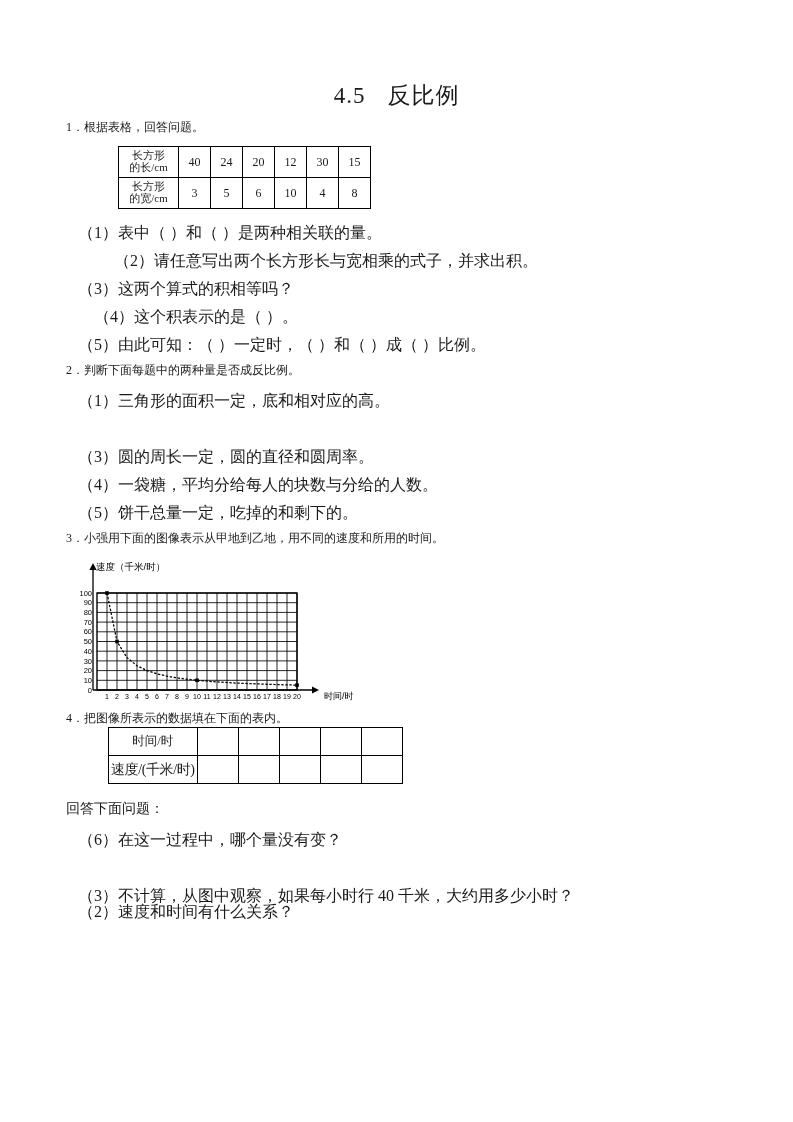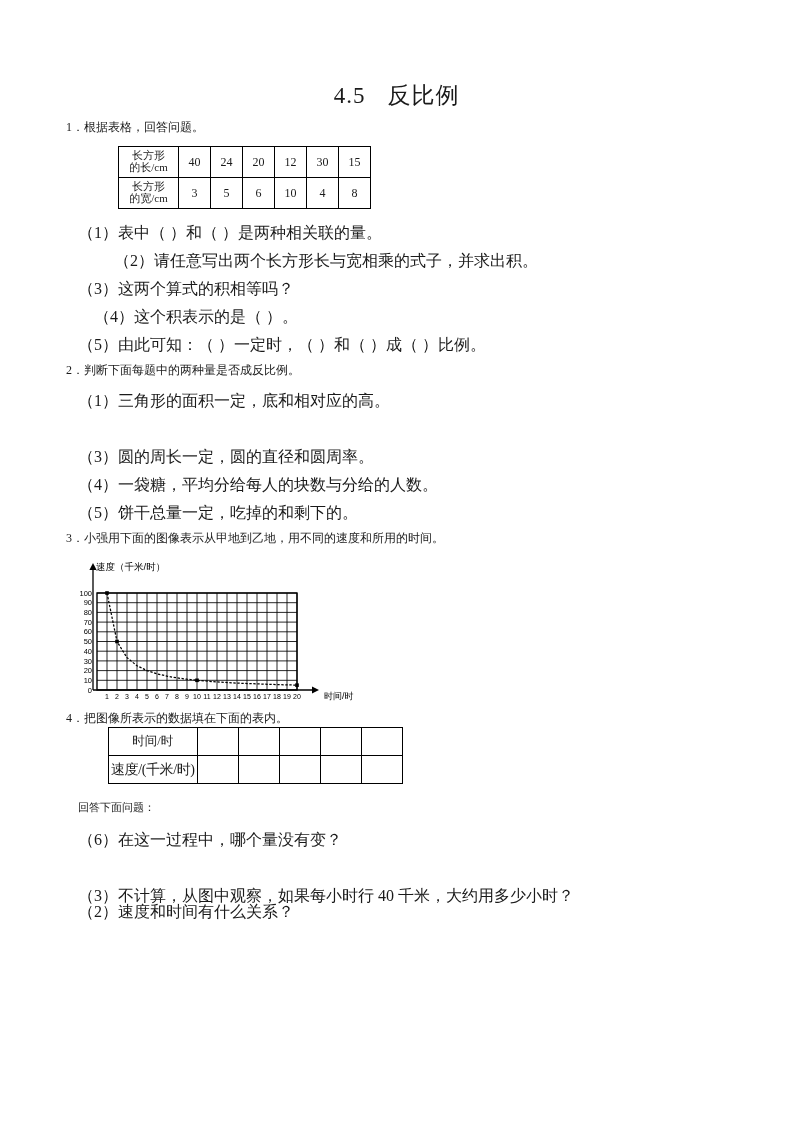--- a/index.html
+++ b/index.html
@@ -34,21 +34,21 @@
   
   .graph{position:absolute;left:66px;top:558px;width:300px;height:152px;}
 
   
   .tbl2{position:absolute;left:108px;top:727px;border-collapse:collapse;}
   .tbl2 td{border:1.6px solid #000;height:25px;}
   .tbl2 td.hd{width:78px;text-align:center;font-size:12.5px;white-space:nowrap;padding:0 2px;}
   .tbl2 td.hd.small{font-size:14px;letter-spacing:-0.4px;}
   .tbl2 td.blank{width:38px;}
 
-  .ans-lead{position:absolute;left:78px;top:800px;font-size:11px;}
+  .ans-lead{position:absolute;left:66px;top:800px;font-size:14px;}
 </style>
 </head>
 <body>
 
 <div class="page">
 
   <div class="title">
     <span class="num">4.5</span><span class="sp"></span><span>反比例</span>
   </div>
 

